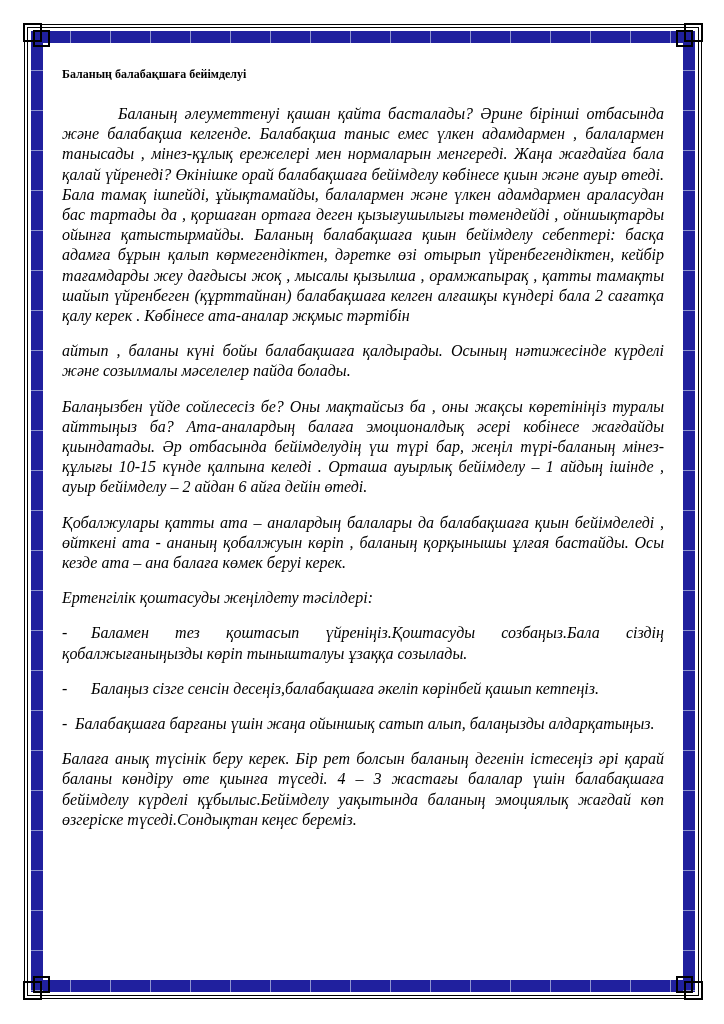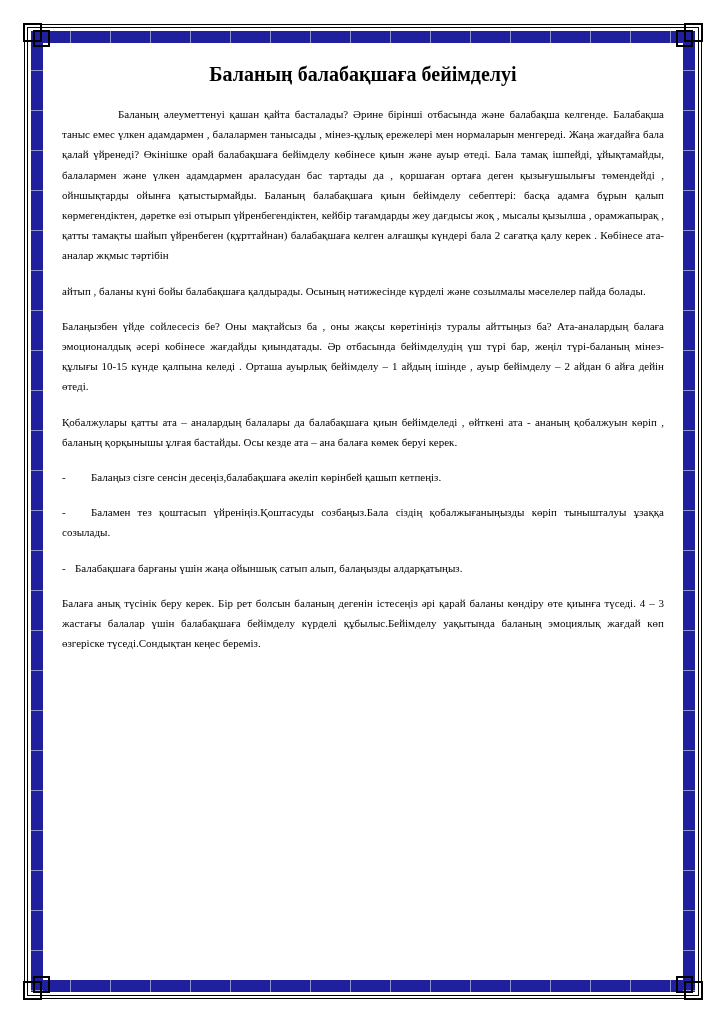--- a/index.html
+++ b/index.html
@@ -57,31 +57,32 @@
   .br2 { right: 31px; bottom: 31px; }
 
   
   .content {
     position: absolute;
     left: 62px;
     right: 60px;
     top: 64px;
   }
   .doc-title {
-    font-size: 20px;
+    font-size: 12px;
     line-height: 20px;
     font-weight: bold;
-    text-align: center;
+    text-align: left;
     margin: 0 0 20px 0;
   }
   .content p {
-    font-size: 11px;
+    font-size: 16px;
     line-height: 20.2px;
     text-align: justify;
     margin: 4px 0 15px 0;
+    font-style: italic;
   }
   p.first-indent { text-indent: 56px; }
   .bullet .marker { display: inline-block; }
   .bullet.gap-wide .marker   { width: 29px; }
   .bullet.gap-narrow .marker { width: 13px; }
 </style>
 </head>
 <body>
 
 <div>
@@ -108,27 +109,28 @@
     <h1 class="doc-title">Баланың балабақшаға бейімделуі</h1>
 
     <p class="first-indent">Баланың әлеуметтенуі қашан қайта басталады? Әрине бірінші отбасында және балабақша келгенде. Балабақша таныс емес үлкен адамдармен , балалармен танысады , мінез-құлық ережелері мен нормаларын менгереді. Жаңа жағдайға бала қалай үйренеді? Өкінішке орай балабақшаға бейімделу көбінесе қиын және ауыр өтеді. Бала тамақ ішпейді, ұйықтамайды, балалармен және үлкен адамдармен араласудан бас тартады да , қоршаған ортаға деген қызығушылығы төмендейді , ойншықтарды ойынға қатыстырмайды. Баланың балабақшаға қиын бейімделу себептері: басқа адамға бұрын қалып көрмегендіктен, дәретке өзі отырып үйренбегендіктен, кейбір тағамдарды жеу дағдысы жоқ , мысалы қызылша , орамжапырақ , қатты тамақты шайып үйренбеген (құрттайнан) балабақшаға келген алғашқы күндері бала 2 сағатқа қалу керек . Көбінесе ата-аналар жқмыс тәртібін</p>
 
     <p>айтып , баланы күні бойы балабақшаға қалдырады. Осының нәтижесінде күрделі және созылмалы мәселелер пайда болады.</p>
 
     <p>Балаңызбен үйде сойлесесіз бе? Оны мақтайсыз ба , оны жақсы көретініңіз туралы айттыңыз ба? Ата-аналардың балаға эмоционалдық әсері кобінесе жағдайды қиындатады. Әр отбасында бейімделудің үш түрі бар, жеңіл түрі-баланың мінез-құлығы 10-15 күнде қалпына келеді . Орташа ауырлық бейімделу – 1 айдың ішінде , ауыр бейімделу – 2 айдан 6 айға дейін өтеді.</p>
 
     <p>Қобалжулары қатты ата – аналардың балалары да балабақшаға қиын бейімделеді , өйткені ата - ананың қобалжуын көріп , баланың қорқынышы ұлғая бастайды. Осы кезде ата – ана балаға көмек беруі керек.</p>
 
+    <p>Ертенгілік қоштасуды жеңілдету тәсілдері:</p>
+
+    <p class="bullet gap-wide">
+      <span class="marker">-</span><span>Баламен тез қоштасып үйреніңіз.Қоштасуды созбаңыз.Бала сіздің қобалжығаныңызды көріп тынышталуы ұзаққа созылады.</span>
+    </p>
 
     <p class="bullet gap-wide">
       <span class="marker">-</span><span>Балаңыз сізге сенсін десеңіз,балабақшаға әкеліп көрінбей қашып кетпеңіз.</span>
-    </p>
-
-    <p class="bullet gap-wide">
-      <span class="marker">-</span><span>Баламен тез қоштасып үйреніңіз.Қоштасуды созбаңыз.Бала сіздің қобалжығаныңызды көріп тынышталуы ұзаққа созылады.</span>
     </p>
 
 
     <p class="bullet gap-narrow">
       <span class="marker">-</span><span>Балабақшаға барғаны үшін жаңа ойыншық сатып алып, балаңызды алдарқатыңыз.</span>
     </p>
 
     <p>Балаға анық түсінік беру керек. Бір рет болсын баланың дегенін істесеңіз әрі қарай баланы көндіру өте қиынға түседі. 4 – 3 жастағы балалар үшін балабақшаға бейімделу күрделі құбылыс.Бейімделу уақытында баланың эмоциялық жағдай көп өзгеріске түседі.Сондықтан кеңес береміз.</p>
 
 

